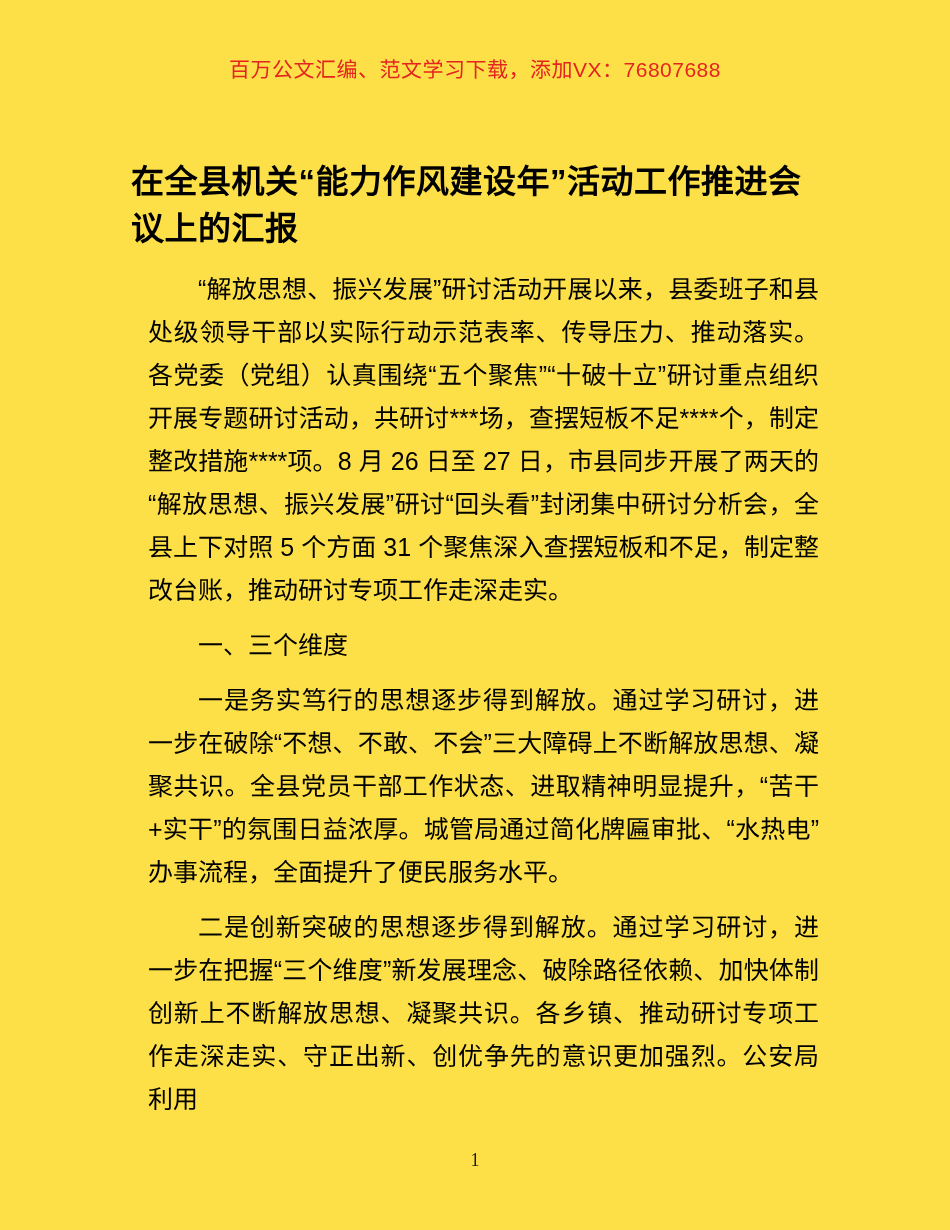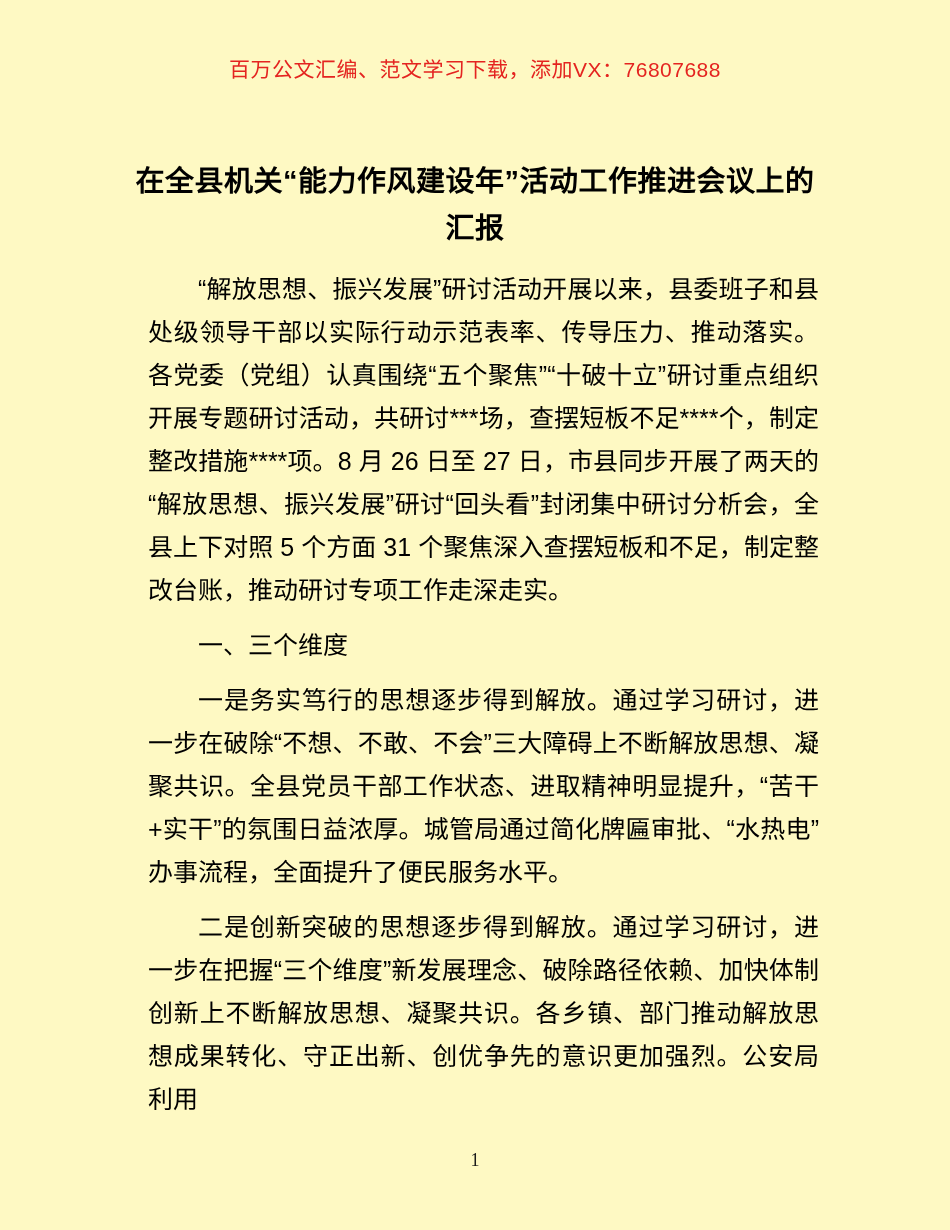--- a/index.html
+++ b/index.html
@@ -5,43 +5,42 @@
 <style>
   html, body {
     margin: 0;
     padding: 0;
     background: #ffffff;
   }
   .page {
     position: relative;
     width: 950px;
     height: 1230px;
-    background: #fef9c3;
+    background: #fde047;
     overflow: hidden;
     font-family: "Liberation Sans", sans-serif;
     color: #000000;
   }
   .header-notice {
     position: absolute;
     top: 53px;
     left: 0;
     width: 100%;
     text-align: center;
     font-size: 21px;
     letter-spacing: 0.5px;
     
   }
   .doc-title {
     position: absolute;
     top: 158px;
     left: 131px;
     width: 688px;
     margin: 0;
-    text-align: center;
-    font-size: 29px;
+    font-size: 33px;
     line-height: 47px;
     font-weight: 700;
     letter-spacing: 0.5px;
   }
   .doc-body {
     position: absolute;
     top: 268px;
     left: 131px;
     width: 688px;
     font-size: 25px;
@@ -70,18 +69,18 @@
 <div class="page">
 
   <div class="header-notice" data-bind="header.notice" data-bind-style="color:header.color" style="color: rgb(228, 36, 32);">百万公文汇编、范文学习下载，添加VX：76807688</div>
 
   <h1 class="doc-title" data-bind="document.title">在全县机关“能力作风建设年”活动工作推进会议上的汇报</h1>
 
   <div class="doc-body">
     <p data-bind="document.paragraphs.0.text">“解放思想、振兴发展”研讨活动开展以来，县委班子和县处级领导干部以实际行动示范表率、传导压力、推动落实。各党委（党组）认真围绕“五个聚焦”“十破十立”研讨重点组织开展专题研讨活动，共研讨***场，查摆短板不足****个，制定整改措施****项。8 月 26 日至 27 日，市县同步开展了两天的“解放思想、振兴发展”研讨“回头看”封闭集中研讨分析会，全县上下对照 5 个方面 31 个聚焦深入查摆短板和不足，制定整改台账，推动研讨专项工作走深走实。</p>
     <p data-bind="document.paragraphs.1.text">一、三个维度</p>
     <p data-bind="document.paragraphs.2.text">一是务实笃行的思想逐步得到解放。通过学习研讨，进一步在破除“不想、不敢、不会”三大障碍上不断解放思想、凝聚共识。全县党员干部工作状态、进取精神明显提升，“苦干+实干”的氛围日益浓厚。城管局通过简化牌匾审批、“水热电”办事流程，全面提升了便民服务水平。</p>
-    <p data-bind="document.paragraphs.3.text">二是创新突破的思想逐步得到解放。通过学习研讨，进一步在把握“三个维度”新发展理念、破除路径依赖、加快体制创新上不断解放思想、凝聚共识。各乡镇、部门推动解放思想成果转化、守正出新、创优争先的意识更加强烈。公安局利用</p>
+    <p data-bind="document.paragraphs.3.text">二是创新突破的思想逐步得到解放。通过学习研讨，进一步在把握“三个维度”新发展理念、破除路径依赖、加快体制创新上不断解放思想、凝聚共识。各乡镇、推动研讨专项工作走深走实、守正出新、创优争先的意识更加强烈。公安局利用</p>
   </div>
 
   <div class="page-number" data-bind="footer.page_number">1</div>
 
 </div>
 
 </body></html>

